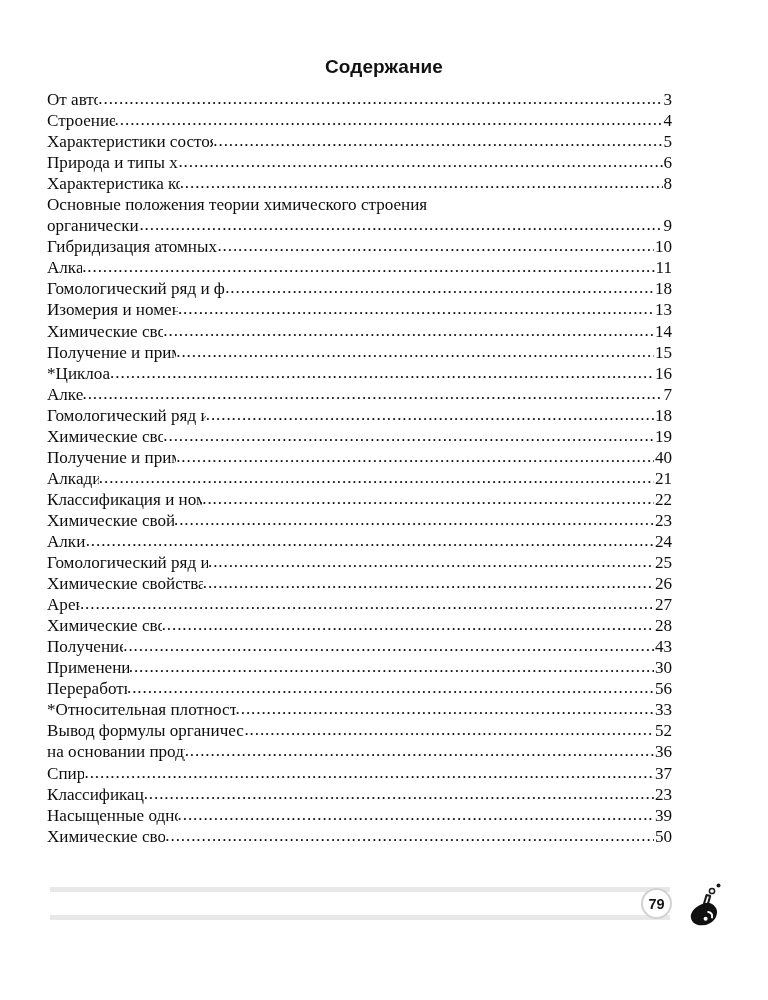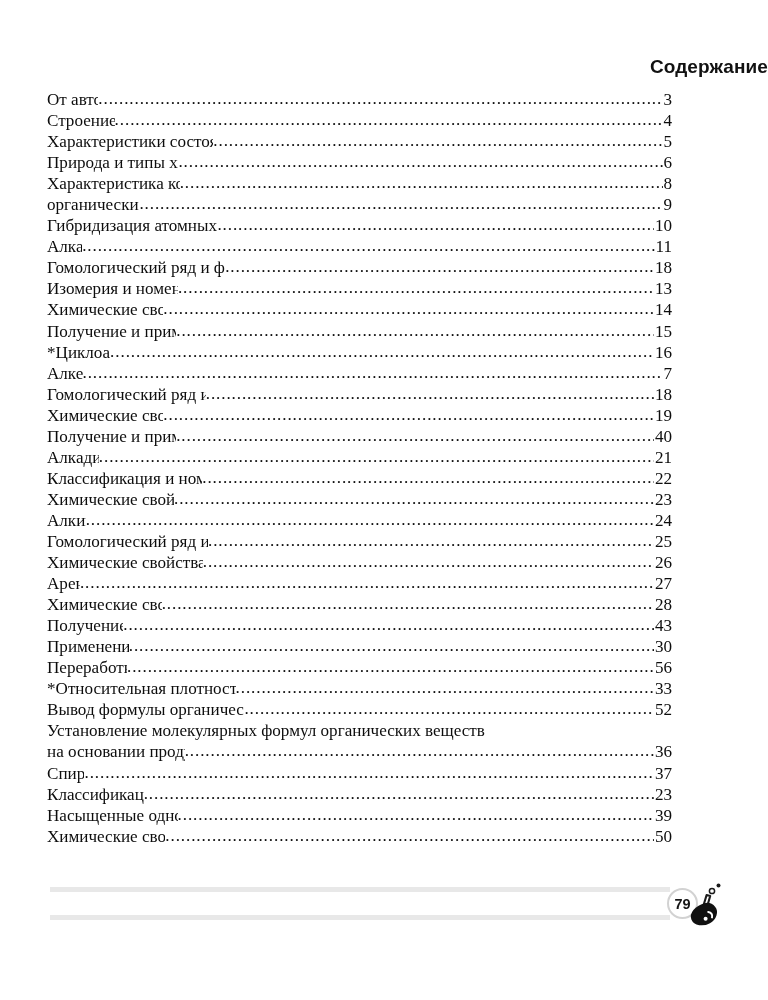--- a/index.html
+++ b/index.html
@@ -22,21 +22,21 @@
     position: absolute;
     inset: 0;
   }
 
   
   .toc-title {
     position: absolute;
     top: 56px;
     left: 0;
     width: 768px;
-    text-align: right;
+    text-align: center;
     font-family: "Liberation Sans", "DejaVu Sans", sans-serif;
     font-weight: bold;
     font-size: 19px;
     letter-spacing: 0.1px;
     color: #111111;
   }
 
   
   .toc-list {
     position: absolute;
@@ -115,21 +115,20 @@
     background: #ffffff;
     border: 2px solid #d2d2d2;
     display: flex;
     align-items: center;
     justify-content: center;
     font-family: "Liberation Sans", "DejaVu Sans", sans-serif;
     font-size: 14.5px;
     font-weight: bold;
     color: #151515;
     box-sizing: border-box;
-    margin-left: 26px;
   }
 
   .flask-icon {
     position: absolute;
     left: 685px;
     top: 879px;
     width: 44px;
     height: 48px;
   }
 </style>
@@ -170,20 +169,21 @@
         </div>
       </div>
       <div class="toc-entry">
         <div class="toc-row">
           <span class="toc-label">Характеристика ковалентной связи</span>
           <span class="toc-dots"></span>
           <span class="toc-page">8</span>
         </div>
       </div>
       <div class="toc-entry">
+        <span class="toc-contline">Основные положения теории химического строения</span>
         <div class="toc-row">
           <span class="toc-label">органических веществ</span>
           <span class="toc-dots"></span>
           <span class="toc-page">9</span>
         </div>
       </div>
       <div class="toc-entry">
         <div class="toc-row">
           <span class="toc-label">Гибридизация атомных орбиталей атома углерода</span>
           <span class="toc-dots"></span>
@@ -345,21 +345,20 @@
         </div>
       </div>
       <div class="toc-entry">
         <div class="toc-row">
           <span class="toc-label">Вывод формулы органического вещества по общей формуле  </span>
           <span class="toc-dots"></span>
           <span class="toc-page">52</span>
         </div>
       </div>
       <div class="toc-entry">
-        <span class="toc-contline">Установление молекулярных формул органических веществ</span>
         <div class="toc-row">
           <span class="toc-label">на основании продуктов их сгорания </span>
           <span class="toc-dots"></span>
           <span class="toc-page">36</span>
         </div>
       </div>
       <div class="toc-entry">
         <div class="toc-row">
           <span class="toc-label">Спирты </span>
           <span class="toc-dots"></span>

